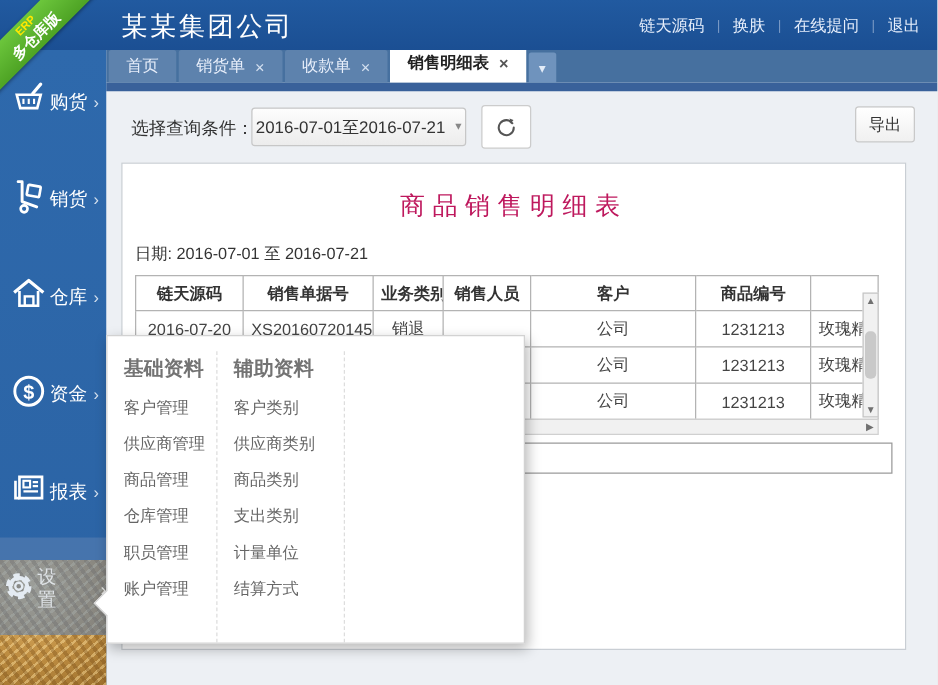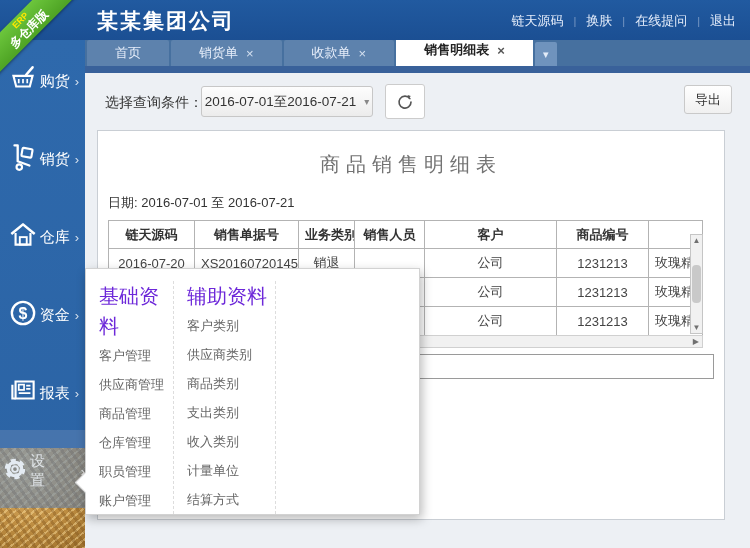--- a/index.html
+++ b/index.html
@@ -4,21 +4,21 @@
 <style>
   * { margin:0; padding:0; box-sizing:border-box; }
   body { font-family:"Liberation Sans","DejaVu Sans",sans-serif; background:#d8d8d8; }
   .app { position:relative; width:750px; height:548px; background:#edf0f4; overflow:hidden;
          font-family:"Liberation Sans","DejaVu Sans",sans-serif; }
 
   
   .header { position:absolute; left:0; top:0; width:750px; height:40px;
             background:linear-gradient(#215aa0,#1b4f93); z-index:3; }
   .header .title { position:absolute; left:97px; top:7px; color:#fff; font-size:21px;
-                   font-weight:bold; letter-spacing:2px; }
+                   font-weight:normal; letter-spacing:2px; }
   .header .links { position:absolute; right:14px; top:12px; color:#cfe0f2; font-size:13px;
                    display:flex; align-items:center; gap:10px; }
   .header .links a { color:#e6eefb; text-decoration:none; cursor:pointer; }
   .header .sep { color:#7898c4; font-size:11px; }
 
   
   .ribbon { position:absolute; left:-34px; top:12px; width:120px; z-index:9;
             transform:rotate(-45deg); background:linear-gradient(#6cc63c,#4ea324);
             text-align:center; padding:1px 0 3px; box-shadow:0 1px 3px rgba(0,0,0,.4); }
   .ribbon .r1 { font-size:9px; font-weight:bold; color:#ffe700; line-height:10px; }
@@ -38,21 +38,21 @@
              repeating-linear-gradient(-40deg, rgba(255,226,160,.45) 0 2px, rgba(0,0,0,0) 2px 6px),
              radial-gradient(circle at 30% 20%, #e8c07a, #c08f43 55%, #9c6f2c);
   }
   .side-item.active { background:rgba(92,130,178,.55); }
   .side-item.active .lbl-row { color:rgba(235,240,245,.85);gap:28px; }
 
   
   .tabbar { position:absolute; left:85px; top:40px; width:665px; height:26px;
             background:#46709f; display:flex; align-items:flex-end; padding-left:2px; }
   .tabstrip { position:absolute; left:85px; top:66px; width:665px; height:7px; background:#39619a; }
-  .tab { height:26px; padding:0 28px; margin-right:2px; display:flex; align-items:center; gap:8px;
+  .tab { height:26px; padding:0 14px; margin-right:2px; display:flex; align-items:center; gap:8px;
          background:#5d82ad; color:#e7eefa; font-size:13px; cursor:pointer; border-radius:2px 2px 0 0; }
   .tab .x { font-size:13px; color:#d4e0f0; cursor:pointer; }
   .tab.active { height:32px; background:#ffffff; color:#222; font-weight:bold; position:relative; z-index:2; }
   .tab.active .x { color:#555; }
   .tab.more { width:22px; padding:0; height:24px; justify-content:center; background:#6f93bd; }
   .tab.more .caret { color:#e3ecf8; font-size:11px; }
 
   
   .toolbar { position:absolute; left:85px; top:73px; width:665px; height:57px; }
   .q-label { position:absolute; left:20px; top:21px; font-size:14px; color:#333; }
@@ -65,21 +65,21 @@
                  background:#fff; border:1px solid #ccc; border-radius:3px; cursor:pointer;
                  display:flex; align-items:center; justify-content:center; }
   .export-btn { position:absolute; right:18px; top:12px; width:48px; height:29px;
                 background:linear-gradient(#ffffff,#f0f0f0); border:1px solid #c9c9c9;
                 border-radius:3px; font-size:13px; color:#333; cursor:pointer;
                 display:flex; align-items:center; justify-content:center; }
 
   
   .panel { position:absolute; left:97px; top:130px; width:628px; height:390px;
            background:#fff; border:1px solid #c9ced4; z-index:1; }
-  .report-title { margin-top:20px; text-align:center; font-size:20px; color:#737373; letter-spacing:6px;font-family:Liberation Serif, serif; }
+  .report-title { margin-top:20px; text-align:center; font-size:20px; color:#be185d; letter-spacing:6px;font-family:Liberation Serif, serif; }
   .date-line { margin:16px 0 8px 10px; font-size:13px; color:#333; }
   table.grid { border-collapse:collapse; table-layout:fixed; width:594px; margin-left:10px;
                font-size:13px; color:#444; }
   table.grid th, table.grid td { border:1px solid #b3b3b3; height:29px; overflow:hidden;
                white-space:nowrap; padding:0 6px;text-align:center; }
   table.grid th { font-weight:bold; color:#333; text-align:center; height:28px; }
   td.c { text-align:center; }
   
   .vscroll { position:absolute; left:592px; top:103px; width:13px; height:100px;
              background:#f1f1f1; border:1px solid #c5c5c5; font-size:8px; color:#707070;
@@ -98,21 +98,21 @@
   .popup { position:absolute; left:85px; top:268px; width:335px; height:247px; background:#fff;
            border:1px solid #d2d2d2; box-shadow:2px 4px 10px rgba(0,0,0,.28); z-index:5;
            display:flex; padding:12px 0 0 0; }
   .popup .notch { position:absolute; left:-8px; top:206px; width:15px; height:15px; background:#fff;
                   border-left:1px solid #d2d2d2; border-bottom:1px solid #d2d2d2;
                   transform:rotate(45deg); }
   .pop-col { padding:0 0 0 13px; }
   .pop-col.c1 { width:88px; border-right:1px dashed #ddd; }
   .pop-col.c2 { width:102px; border-right:1px dashed #ddd; }
   .pop-col.c3 { flex:1; }
-  .pop-title { font-size:20px; font-weight:normal; color:#6d28d9; line-height:30px; }
+  .pop-title { font-size:16px; font-weight:bold; color:#737373; line-height:30px; }
   .pop-item { font-size:13px; color:#666; line-height:29px; cursor:pointer; }
 
   
   .statusbar { position:absolute; left:0; bottom:0; width:245px; height:20px; background:#f4f4f4;
                border-top:1px solid #bdbdbd; border-right:1px solid #bdbdbd;
                border-radius:0 3px 0 0; z-index:8; font-size:13px; color:#3c3c3c;
                padding:1px 0 0 7px; }
 </style>
 </head>
 <body>
@@ -328,20 +328,19 @@
       <div class="pop-item">仓库管理</div>
       <div class="pop-item">职员管理</div>
       <div class="pop-item">账户管理</div>
     </div>
     <div class="pop-col c2">
       <div class="pop-title">辅助资料</div>
       <div class="pop-item">客户类别</div>
       <div class="pop-item">供应商类别</div>
       <div class="pop-item">商品类别</div>
       <div class="pop-item">支出类别</div>
-      <div class="pop-item">收入类别</div>
       <div class="pop-item">计量单位</div>
       <div class="pop-item">结算方式</div>
     </div>
   </div>
 
 
 </div>
 
 </body></html>

